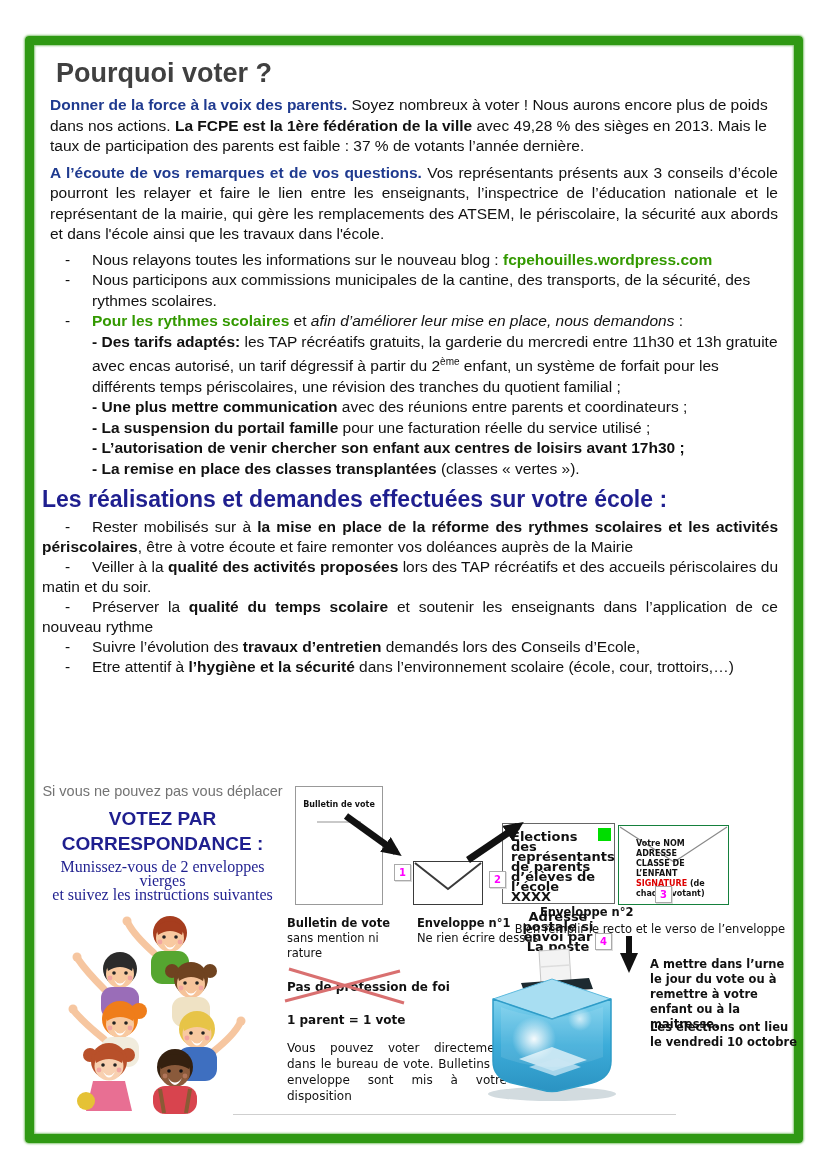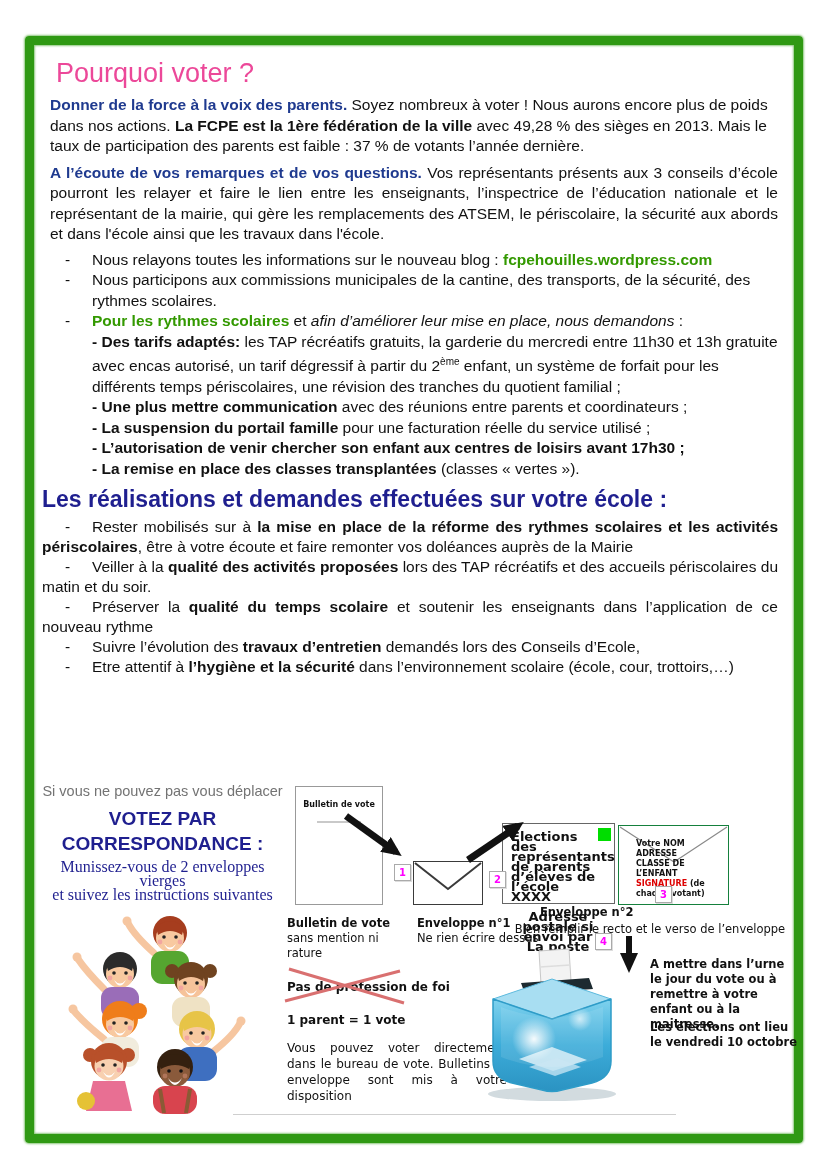--- a/index.html
+++ b/index.html
@@ -9,21 +9,21 @@
     overflow:hidden;
   }
   
   .frame{
     position:absolute;left:25px;top:36px;width:778px;height:1107px;
     box-sizing:border-box;border:9px solid #2f9913;border-radius:4px;
     box-shadow:0 0 2px 1px rgba(47,153,19,.55), inset 0 0 2px 1px rgba(47,153,19,.55);
     pointer-events:none;
   }
   .content{position:absolute;left:42px;top:44px;width:736px;}
-  h1.title{font-size:27px;font-weight:normal;color:#ec4899;margin:14px 0 0 14px;}
+  h1.title{font-size:27px;font-weight:bold;color:#404040;margin:14px 0 0 14px;}
   .subtitle{font-size:19px;font-weight:bold;font-style:italic;color:#1f1f8f;text-align:center;margin-top:5px;}
   p.body{font-size:15.5px;line-height:20.5px;margin:6px 0 0 8px;}
   p.body.j{text-align:justify;}
   .lead{font-weight:bold;color:#1f3a8f;}
   b.k{font-weight:bold;color:#111;}
   h2.sect{font-size:23px;font-weight:bold;color:#1f1f8f;margin:7px 0 0 0;}
   
   .blist{margin-top:5px;font-size:15.5px;line-height:20.5px;}
   .b-row{display:flex;}
   .b-dash{flex:0 0 27px;margin-left:23px;}

